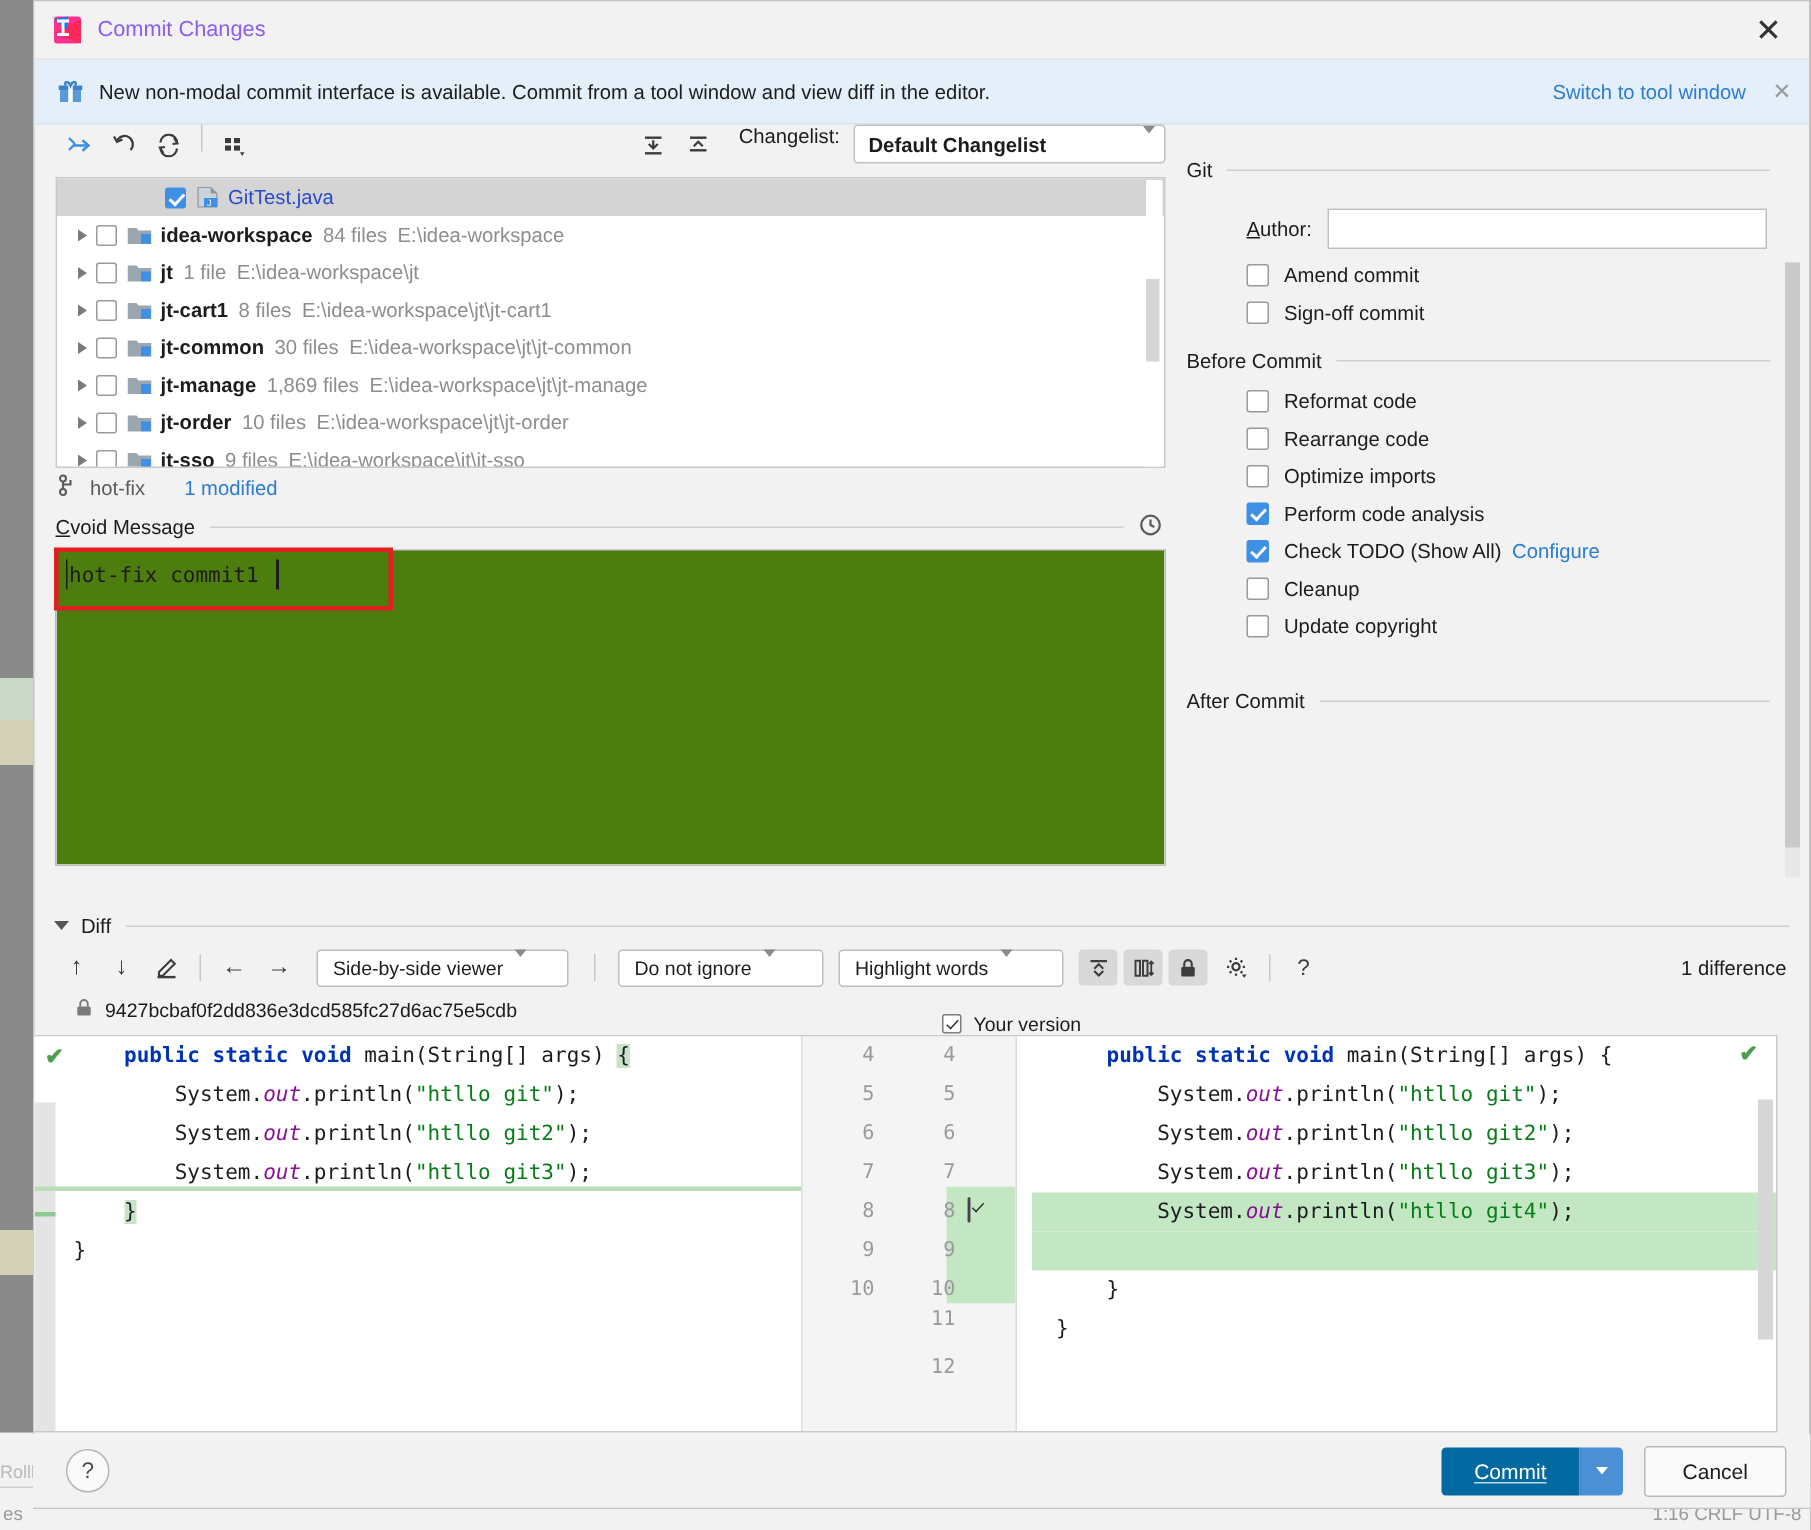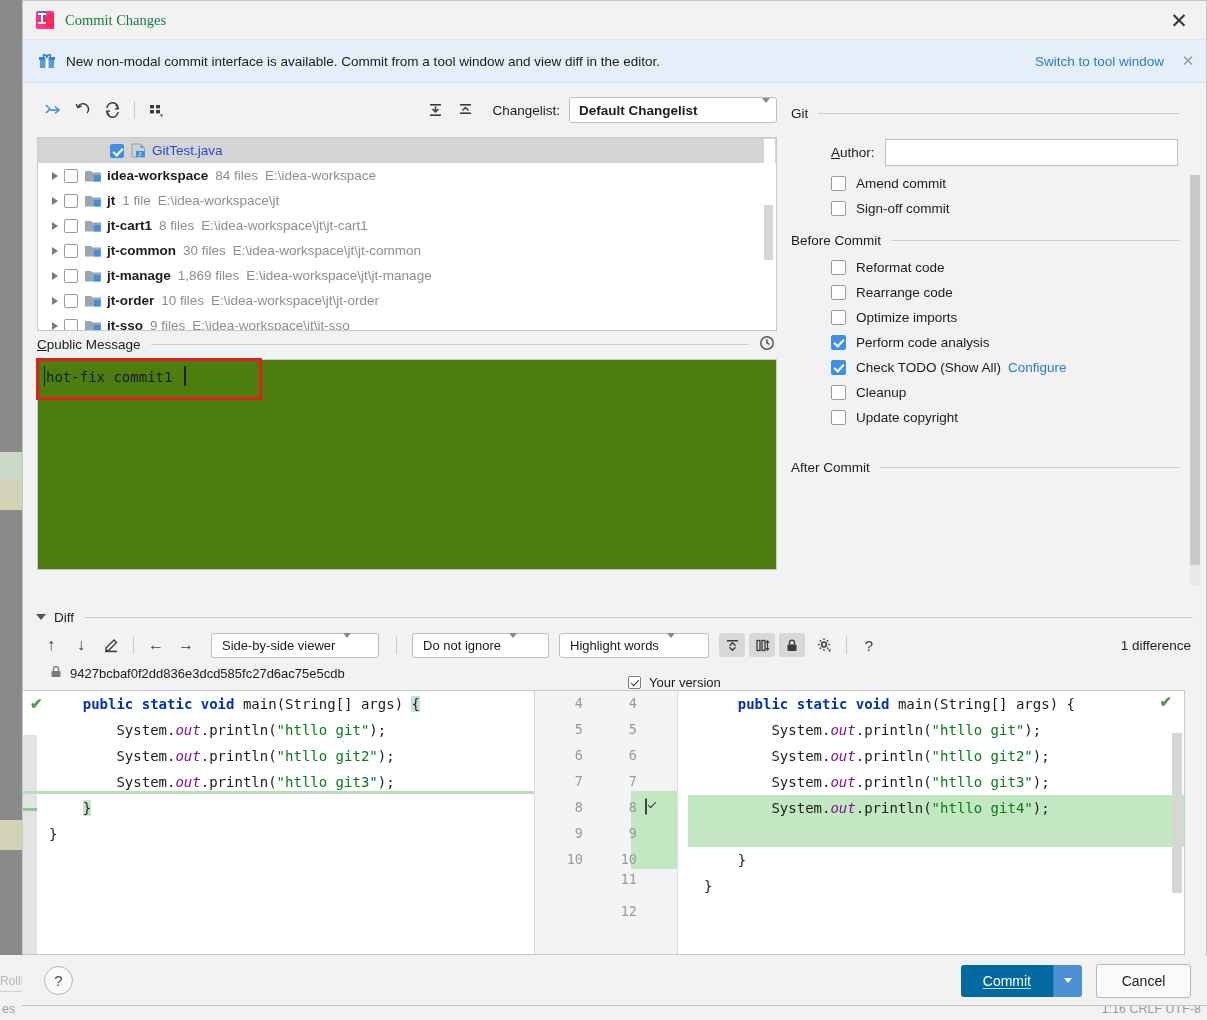--- a/index.html
+++ b/index.html
@@ -31,34 +31,34 @@
              clip-path:polygon(100% 0,40% 18%,0 42%,48% 62%,30% 100%,100% 100%);}
   
   #dialog{position:absolute;left:22px;top:0;width:1185px;height:1006px;
           background:#f2f2f2;border:1px solid #c4c4c4;box-sizing:border-box;}
   
   #titlebar{height:38px;display:flex;align-items:center;background:#f2f2f2;
             border-bottom:1px solid #e3e3e3;padding:0 0 0 12px;}
   #app-icon{width:20px;height:20px;margin-right:10px;position:relative;flex:none;}
   #close-btn{margin-left:auto;width:54px;height:38px;display:flex;align-items:center;
              justify-content:center;color:#333;font-size:21px;line-height:1;}
-  #title-text{font-size:14.5px;color:#15803d;font-family:Liberation Serif, serif;}
+  #title-text{font-size:14.5px;color:#8b5cf6;}
   
   #banner{height:42px;background:#e4effa;border-bottom:1px solid #d4e3f2;
           display:flex;align-items:center;padding:0 10px 0 16px;font-size:13.5px;}
   #banner-text{margin-left:11px;color:#1c1c1c;}
   #banner-link{margin-left:auto;color:#2b7cd3;}
   #banner-close{margin-left:16px;color:#9a9a9a;font-size:15px;width:16px;text-align:center;}
   .gift-icon{width:16px;height:15px;position:relative;flex:none;}
   
   #body-area{display:flex;height:876px;}
   #left-col{width:762px;box-sizing:border-box;padding:0 0 0 0;position:relative;}
   #right-col{width:421px;box-sizing:border-box;position:relative;border-left:0;}
   
-  #cl-toolbar{height:54px;display:flex;align-items:center;padding:0 8px 0 14px;gap:0;}
+  #cl-toolbar{height:35px;display:flex;align-items:flex-start;padding:0 8px 0 14px;gap:0;}
   .tbtn{width:30px;height:28px;display:flex;align-items:center;justify-content:center;
         border-radius:3px;flex:none;}
   .tsep{width:1px;height:18px;background:#c8c8c8;margin:0 7px;flex:none;}
   #changelist-label{margin-left:12px;margin-right:9px;font-size:13.5px;}
   #changelist-combo{width:208px;height:26px;background:#fff;border:1px solid #c0c0c0;
           border-radius:3px;display:flex;align-items:center;padding:0 6px 0 9px;
           font-weight:bold;font-size:13.5px;box-sizing:border-box;}
   #changelist-combo .arrow{margin-left:auto;}
   .caret{width:0;height:0;border-left:4.5px solid transparent;border-right:4.5px solid transparent;
          border-top:5px solid #8a8a8a;}
@@ -393,23 +393,35 @@
               <span class="node-name">jt-sso</span>
               <span class="node-count">9 files</span>
               <span class="node-path">E:\idea-workspace\jt\jt-sso</span>
             </div>
           </div>
         <div id="tree-scroll">
           <div id="tree-thumb"></div>
         </div>
       </div>
 
+      <div id="branch-line">
+        <span>
+          <svg width="13" height="15" viewBox="0 0 13 15">
+            <circle cx="3" cy="3" r="2" fill="none" stroke="#5b5b5b" stroke-width="1.4"></circle>
+            <circle cx="3" cy="12" r="2" fill="none" stroke="#5b5b5b" stroke-width="1.4"></circle>
+            <path d="M3 5 V10" stroke="#5b5b5b" stroke-width="1.4"></path>
+            <path d="M3 7 H8 V4" stroke="#5b5b5b" stroke-width="1.4" fill="none"></path>
+          </svg>
+        </span>
+        <span id="branch-name">hot-fix</span>
+        <span id="branch-mod">1 modified</span>
+      </div>
 
       <div id="cm-header">
-        <span id="cm-title"><u>C</u><span>public Message</span></span>
+        <span id="cm-title"><u>C</u><span>void Message</span></span>
         <span id="cm-rule"></span>
         <span>
           <svg width="16" height="16" viewBox="0 0 16 16">
             <circle cx="8" cy="8" r="6.2" fill="none" stroke="#5b5b5b" stroke-width="1.5"></circle>
             <path d="M8 4.3 V8 L10.6 9.4" stroke="#5b5b5b" stroke-width="1.5" fill="none"></path>
           </svg>
         </span>
       </div>
 
       <div id="cm-box">

